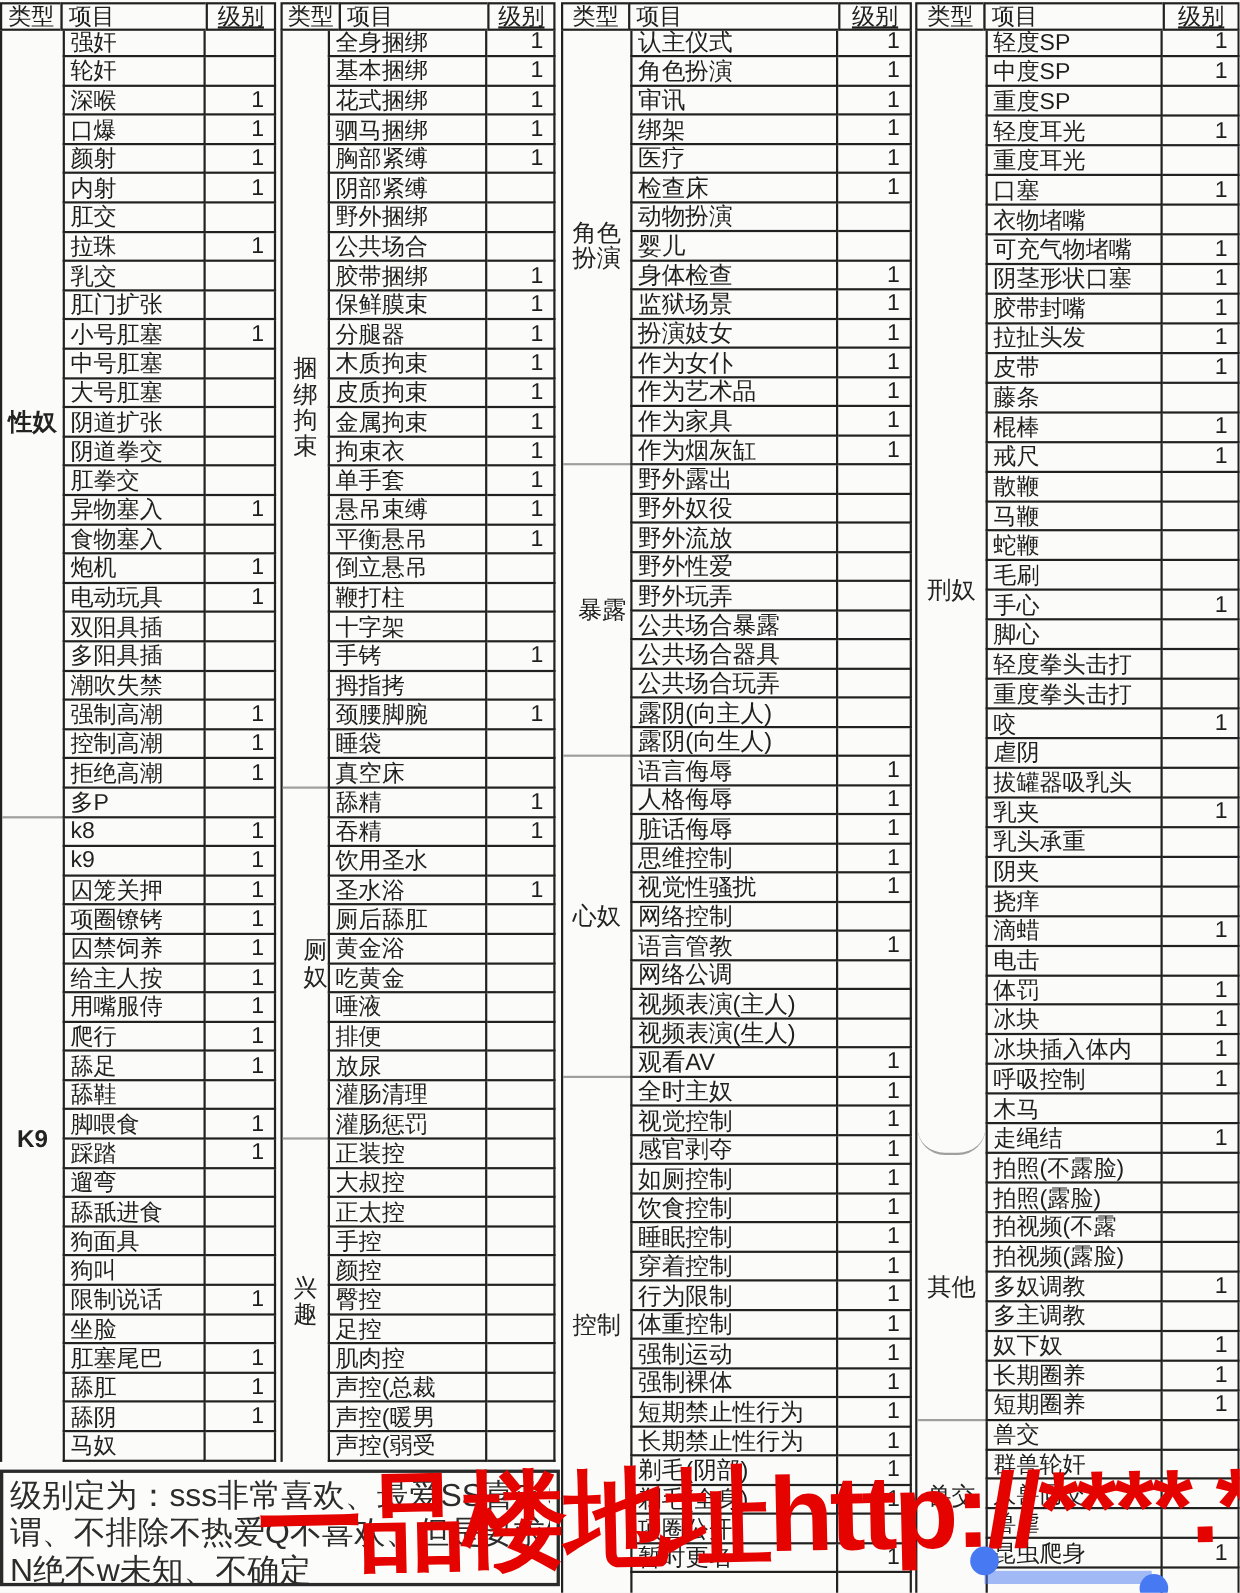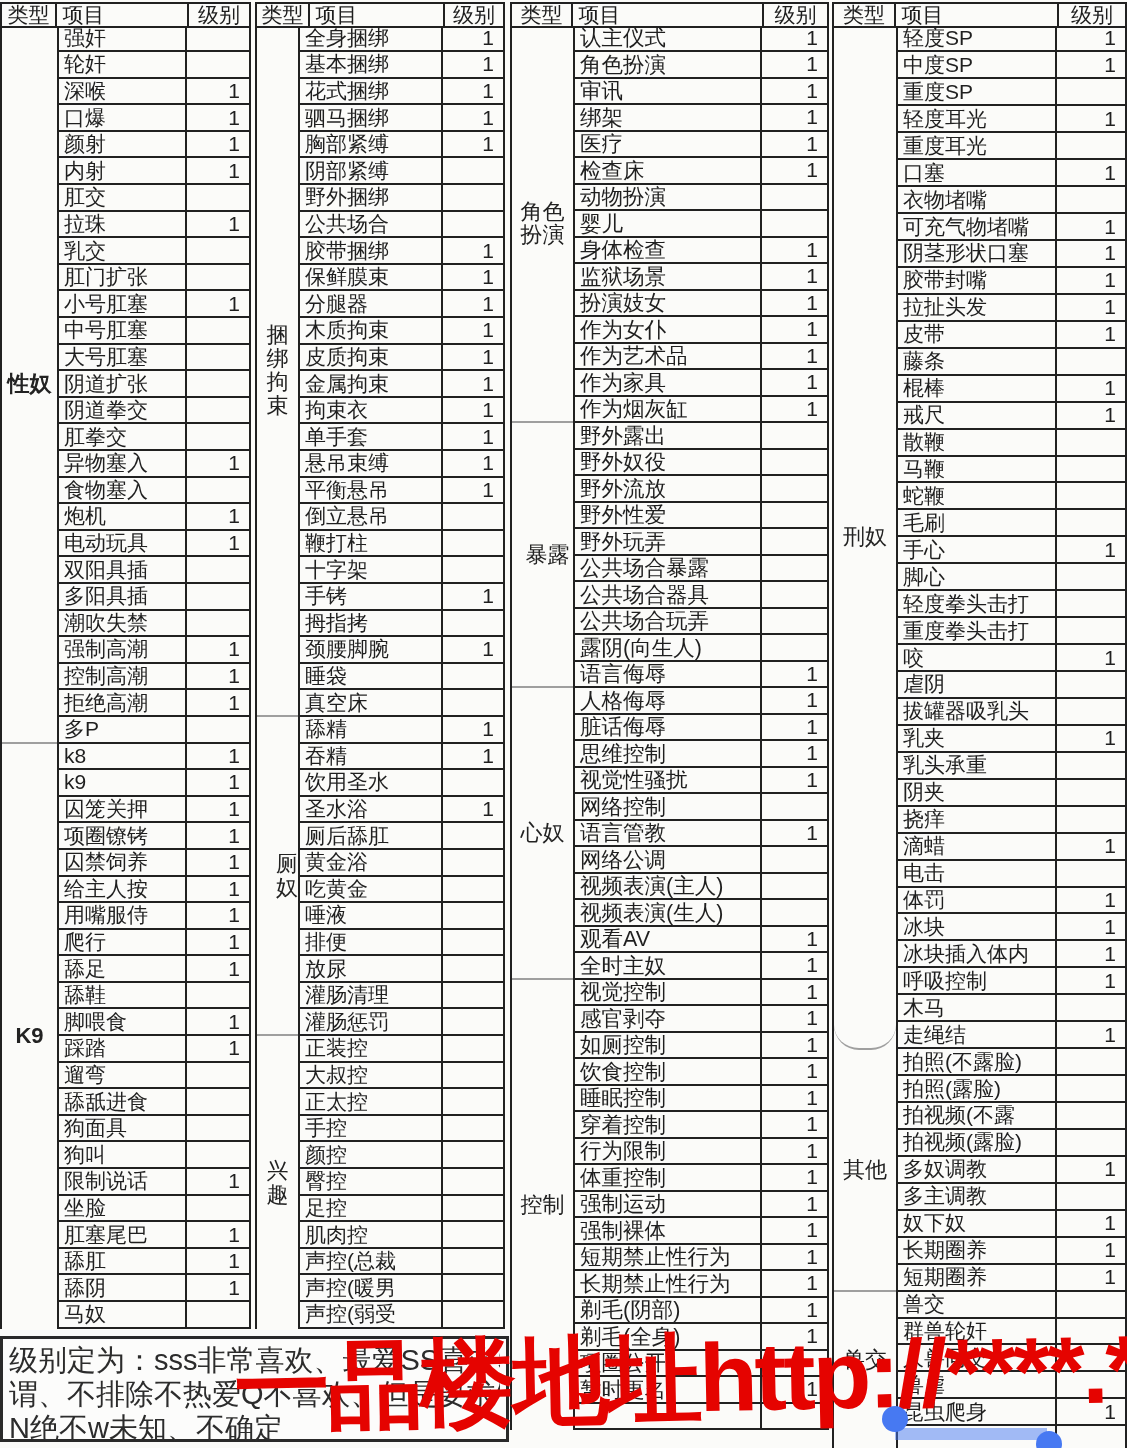--- a/index.html
+++ b/index.html
@@ -5,21 +5,21 @@
   html,body{margin:0;padding:0;}
   body{font-family:"Liberation Sans","DejaVu Sans",sans-serif;background:#e9e9e7;}
   #page{position:relative;width:1127px;height:1448px;overflow:hidden;background:#fbfbf9;}
 
   .group{position:absolute;top:2px;--bc:#212121;--gc:#9f9f9f;}
   .ghead{display:flex;height:26px;position:relative;z-index:2;}
   .hcell{box-sizing:border-box;border:2.5px solid var(--bc);background:#fbfbf9;
          display:flex;align-items:center;font-size:21px;color:#1d1d1d;text-align:center;}
   .htype{justify-content:center;}
   .hitem{flex:1;margin-left:-2.5px;padding-left:6px;}
-  .hlvl{margin-left:-2.5px;justify-content:center;}
+  .hlvl{margin-left:-2.5px;justify-content:center;text-decoration:underline;}
   .gbody{display:flex;margin-top:-2.5px;}
   .catcol{box-sizing:border-box;border-left:2.5px solid var(--bc);display:flex;flex-direction:column;}
   .cat{box-sizing:border-box;border-bottom:2px solid var(--gc);
        display:flex;align-items:center;justify-content:center;}
   .cat:last-child{border-bottom:none;}
   .catlab{font-size:22px;line-height:1.08;color:#222;text-align:center;word-break:break-all;
           width:48px;}
   .rows{flex:1;display:flex;flex-direction:column;border-radius:31px;}
   .row{display:flex;height:var(--rh);box-sizing:border-box;}
   .c{box-sizing:border-box;border-bottom:2.5px solid var(--bc);display:flex;align-items:center;
@@ -593,20 +593,24 @@
           </div>
           <div class="row">
             <div class="c item">公共场合器具</div>
             <div class="c lvl"></div>
           </div>
           <div class="row">
             <div class="c item">公共场合玩弄</div>
             <div class="c lvl"></div>
           </div>
           <div class="row">
+            <div class="c item">露阴(向主人)</div>
+            <div class="c lvl"></div>
+          </div>
+          <div class="row">
             <div class="c item">露阴(向生人)</div>
             <div class="c lvl"></div>
           </div>
           <div class="row">
             <div class="c item">语言侮辱</div>
             <div class="c lvl">1</div>
           </div>
           <div class="row">
             <div class="c item">人格侮辱</div>
             <div class="c lvl">1</div>

